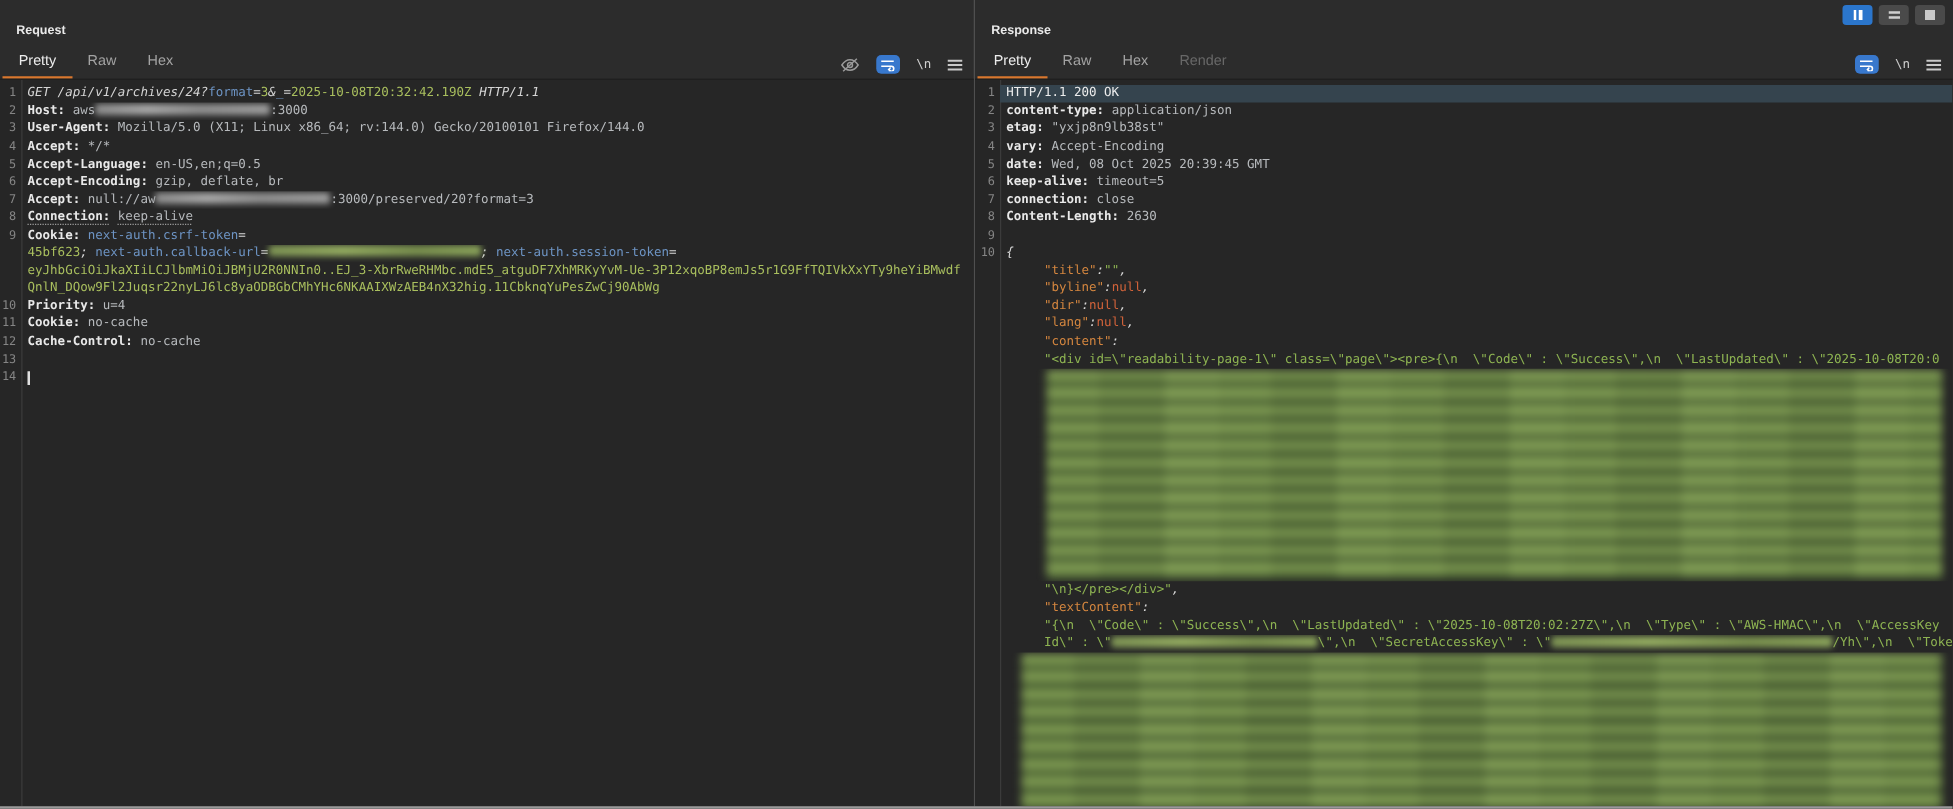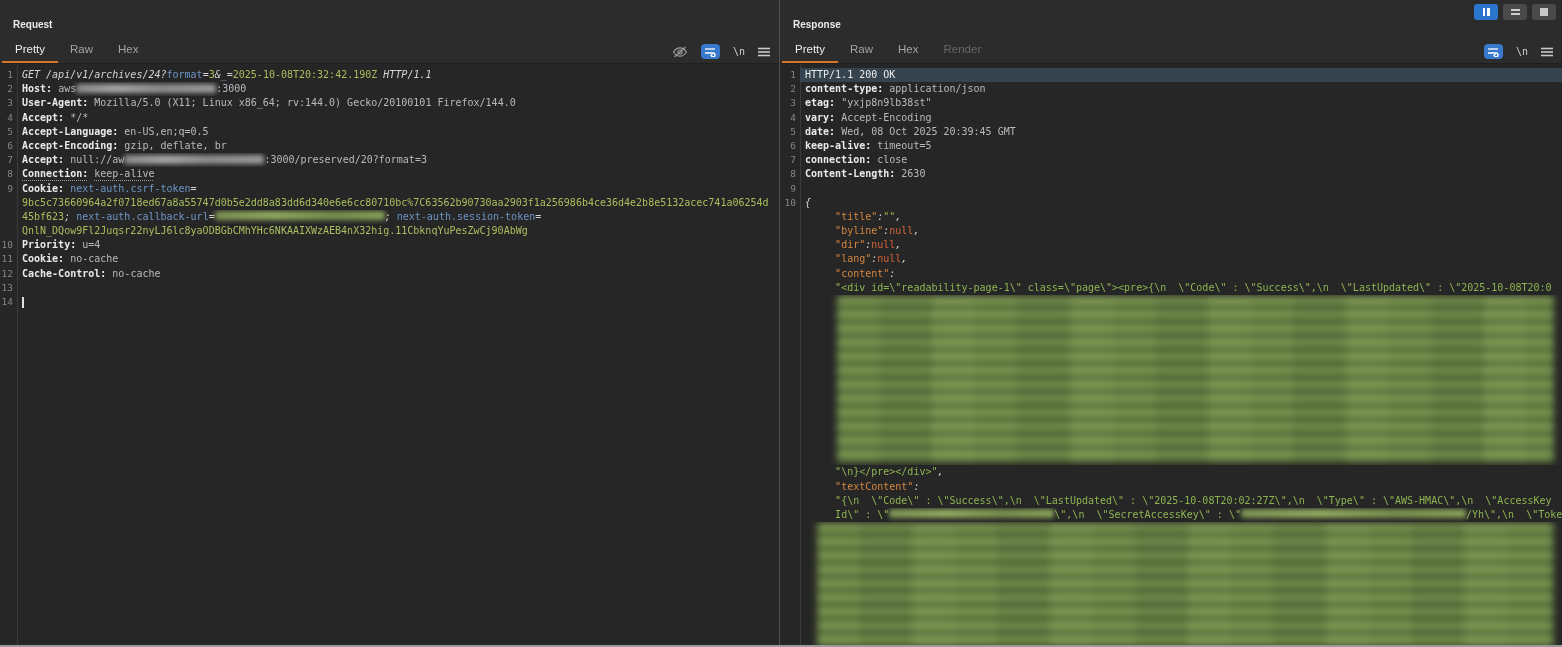--- a/index.html
+++ b/index.html
@@ -140,22 +140,22 @@
       <div class="rows">
           <div class="row"><span class="ln">1</span><span class="code"><span class="sg p">GET /api/v1/archives/24?</span><span class="sg b">format</span><span class="sg p">=</span><span class="sg g">3</span><span class="sg p">&amp;</span><span class="sg b">_</span><span class="sg p">=</span><span class="sg g">2025-10-08T20:32:42.190Z</span><span class="sg p"> HTTP/1.1</span></span></div>
           <div class="row"><span class="ln">2</span><span class="code"><span class="sg h">Host:</span><span class="sg v"> aws</span><span class="bi gray" style="width: 140px;"></span><span class="sg v">:3000</span></span></div>
           <div class="row"><span class="ln">3</span><span class="code"><span class="sg h">User-Agent:</span><span class="sg v"> Mozilla/5.0 (X11; Linux x86_64; rv:144.0) Gecko/20100101 Firefox/144.0</span></span></div>
           <div class="row"><span class="ln">4</span><span class="code"><span class="sg h">Accept:</span><span class="sg v"> */*</span></span></div>
           <div class="row"><span class="ln">5</span><span class="code"><span class="sg h">Accept-Language:</span><span class="sg v"> en-US,en;q=0.5</span></span></div>
           <div class="row"><span class="ln">6</span><span class="code"><span class="sg h">Accept-Encoding:</span><span class="sg v"> gzip, deflate, br</span></span></div>
           <div class="row"><span class="ln">7</span><span class="code"><span class="sg h">Accept:</span><span class="sg v"> null://aw</span><span class="bi gray" style="width: 140px;"></span><span class="sg v">:3000/preserved/20?format=3</span></span></div>
           <div class="row"><span class="ln">8</span><span class="code"><span class="sg h du">Connection:</span><span class="sg v"> </span><span class="sg v du">keep-alive</span></span></div>
           <div class="row"><span class="ln">9</span><span class="code"><span class="sg h">Cookie:</span><span class="sg v"> </span><span class="sg b">next-auth.csrf-token</span><span class="sg p">=</span></span></div>
-          <div class="row"><span class="ln"></span><span class="code"><span class="sg g">9bc5c73660964a2f0718ed67a8a55747d0b5e2dd8a83dd6d340e6e6cc80710bc%7C63562b90730aa2903f1a256986b4ce36d4e2b8e5132acec741a06254d</span></span></div>
           <div class="row"><span class="ln"></span><span class="code"><span class="sg g">45bf623</span><span class="sg p">; </span><span class="sg b">next-auth.callback-url</span><span class="sg p">=</span><span class="bi green" style="width: 170px;"></span><span class="sg p">; </span><span class="sg b">next-auth.session-token</span><span class="sg p">=</span></span></div>
+          <div class="row"><span class="ln"></span><span class="code"><span class="sg g">eyJhbGciOiJkaXIiLCJlbmMiOiJBMjU2R0NNIn0..EJ_3-XbrRweRHMbc.mdE5_atguDF7XhMRKyYvM-Ue-3P12xqoBP8emJs5r1G9FfTQIVkXxYTy9heYiBMwdf</span></span></div>
           <div class="row"><span class="ln"></span><span class="code"><span class="sg g">QnlN_DQow9Fl2Juqsr22nyLJ6lc8yaODBGbCMhYHc6NKAAIXWzAEB4nX32hig.11CbknqYuPesZwCj90AbWg</span></span></div>
           <div class="row"><span class="ln">10</span><span class="code"><span class="sg h">Priority:</span><span class="sg v"> u=4</span></span></div>
           <div class="row"><span class="ln">11</span><span class="code"><span class="sg h">Cookie:</span><span class="sg v"> no-cache</span></span></div>
           <div class="row"><span class="ln">12</span><span class="code"><span class="sg h">Cache-Control:</span><span class="sg v"> no-cache</span></span></div>
           <div class="row"><span class="ln">13</span><span class="code"></span></div>
           <div class="row"><span class="ln">14</span><span class="code"><span class="caret"></span></span></div>
         </div>
     </div>
   </section>
 

